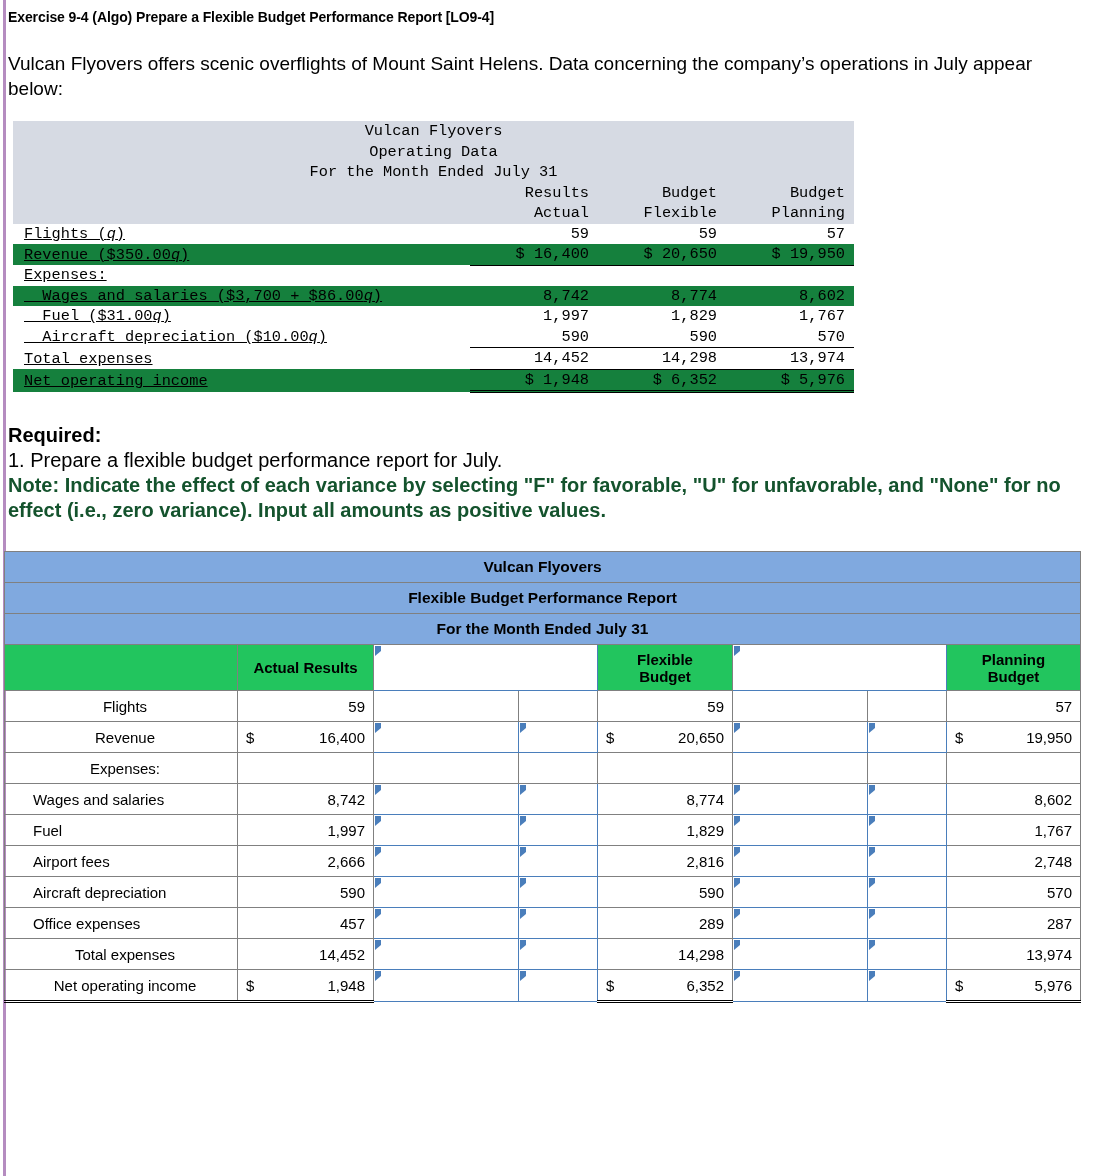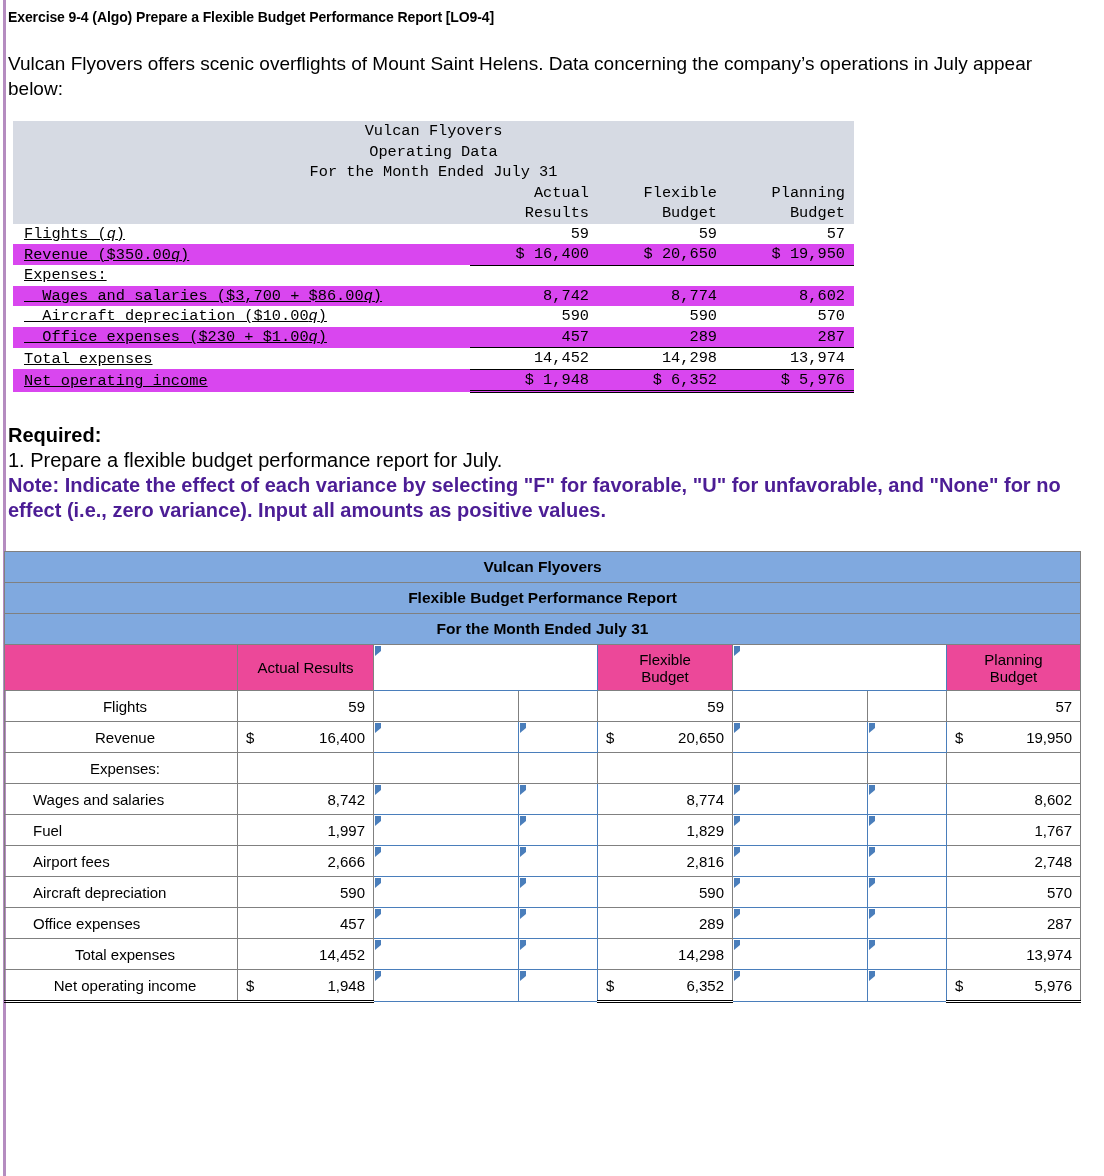--- a/index.html
+++ b/index.html
@@ -42,40 +42,40 @@
     margin: 26px 0 0 8px;
     width: 1075px;
   }
   .req-block {
     margin: 30px 0 0 8px;
     font-size: 20px;
     line-height: 25px;
   }
   .req-label { font-weight: bold; }
   .req-note {
-    color: #4c1d95;
+    color: #14532d;
     font-weight: bold;
     width: 1070px;
   }
 
   
   .mono-wrap { margin: 20px 0 0 13px; }
   table.mono {
     border-collapse: collapse;
     font-family: "Liberation Mono", "DejaVu Sans Mono", monospace;
     font-size: 15.3px;
     width: 841px;
     table-layout: fixed;
   }
   table.mono td { padding: 0; line-height: 20.5px; vertical-align: bottom; }
   .mono .hdrband { background: #d6dae3; }
   .mono .ctr { text-align: center; }
   .mono .num { text-align: right; padding-right: 9px; }
   .mono .lbl { padding-left: 11px; white-space: pre; text-decoration: underline; }
-  .mono .stripe { background: #d946ef; margin-top: 24px; }
+  .mono .stripe { background: #15803d; margin-top: 24px; }
   .mono .tline { border-top: 1px solid #000; }
   .mono .dline { border-bottom: 3px double #000; }
   .mono .colw { width: 128px; }
   .mono i { font-style: italic; }
 
   
   .form-wrap { margin: 28px 0 0 4px; }
   table.form {
     border-collapse: collapse;
     table-layout: fixed;
@@ -89,23 +89,23 @@
     vertical-align: middle;
   }
   .form .ttl {
     background: #80a9df;
     text-align: center;
     font-weight: bold;
     font-size: 15.5px;
     height: 30px;
   }
   .form .chead {
-    background: #ec4899;
+    background: #22c55e;
     text-align: center;
-    font-weight: normal;
+    font-weight: bold;
     height: 45px;
     line-height: 17px;
   }
   .form .lbl   { padding-left: 8px; text-align: center; }
   .form .ind   { padding-left: 28px; text-align: left; margin-left: 21px; }
   .form .money { text-align: right; padding-right: 8px; position: relative; }
   .form .money .cur { position: absolute; left: 8px; }
   .form .plain { background: #ffffff; }
   .form .topline    { border-top: 1.5px solid #000 !important; }
   .form .dblbot     { border-bottom: 3px double #000 !important; }
@@ -153,29 +153,29 @@
           <td class="hdrband ctr" colspan="4">Vulcan Flyovers</td>
         </tr>
         <tr>
           <td class="hdrband ctr" colspan="4">Operating Data</td>
         </tr>
         <tr>
           <td class="hdrband ctr" colspan="4">For the Month Ended July 31</td>
         </tr>
         <tr>
           <td class="hdrband"></td>
+          <td class="hdrband num">Results</td>
+          <td class="hdrband num">Budget</td>
+          <td class="hdrband num">Budget</td>
+        </tr>
+        <tr>
+          <td class="hdrband"></td>
           <td class="hdrband num">Actual</td>
           <td class="hdrband num">Flexible</td>
           <td class="hdrband num">Planning</td>
-        </tr>
-        <tr>
-          <td class="hdrband"></td>
-          <td class="hdrband num">Results</td>
-          <td class="hdrband num">Budget</td>
-          <td class="hdrband num">Budget</td>
         </tr>
 
         <tr>
           <td class="lbl">Flights (<i>q</i>)</td>
           <td class="num">59</td>
           <td class="num">59</td>
           <td class="num">57</td>
         </tr>
         <tr class="stripe">
           <td class="lbl">Revenue ($350.00<i>q</i>)</td>
@@ -189,30 +189,30 @@
           <td class="num tline"></td>
           <td class="num tline"></td>
         </tr>
         <tr class="stripe">
           <td class="lbl">  Wages and salaries ($3,700 + $86.00<i>q</i>)</td>
           <td class="num">8,742</td>
           <td class="num">8,774</td>
           <td class="num">8,602</td>
         </tr>
         <tr>
+          <td class="lbl">  Fuel ($31.00<i>q</i>)</td>
+          <td class="num">1,997</td>
+          <td class="num">1,829</td>
+          <td class="num">1,767</td>
+        </tr>
+        <tr>
           <td class="lbl">  Aircraft depreciation ($10.00<i>q</i>)</td>
           <td class="num">590</td>
           <td class="num">590</td>
           <td class="num">570</td>
-        </tr>
-        <tr class="stripe">
-          <td class="lbl">  Office expenses ($230 + $1.00<i>q</i>)</td>
-          <td class="num">457</td>
-          <td class="num">289</td>
-          <td class="num">287</td>
         </tr>
         <tr>
           <td class="lbl">Total expenses</td>
           <td class="num tline">14,452</td>
           <td class="num tline">14,298</td>
           <td class="num tline">13,974</td>
         </tr>
         <tr class="stripe">
           <td class="lbl">Net operating income</td>
           <td class="num tline dline">$ 1,948</td>

